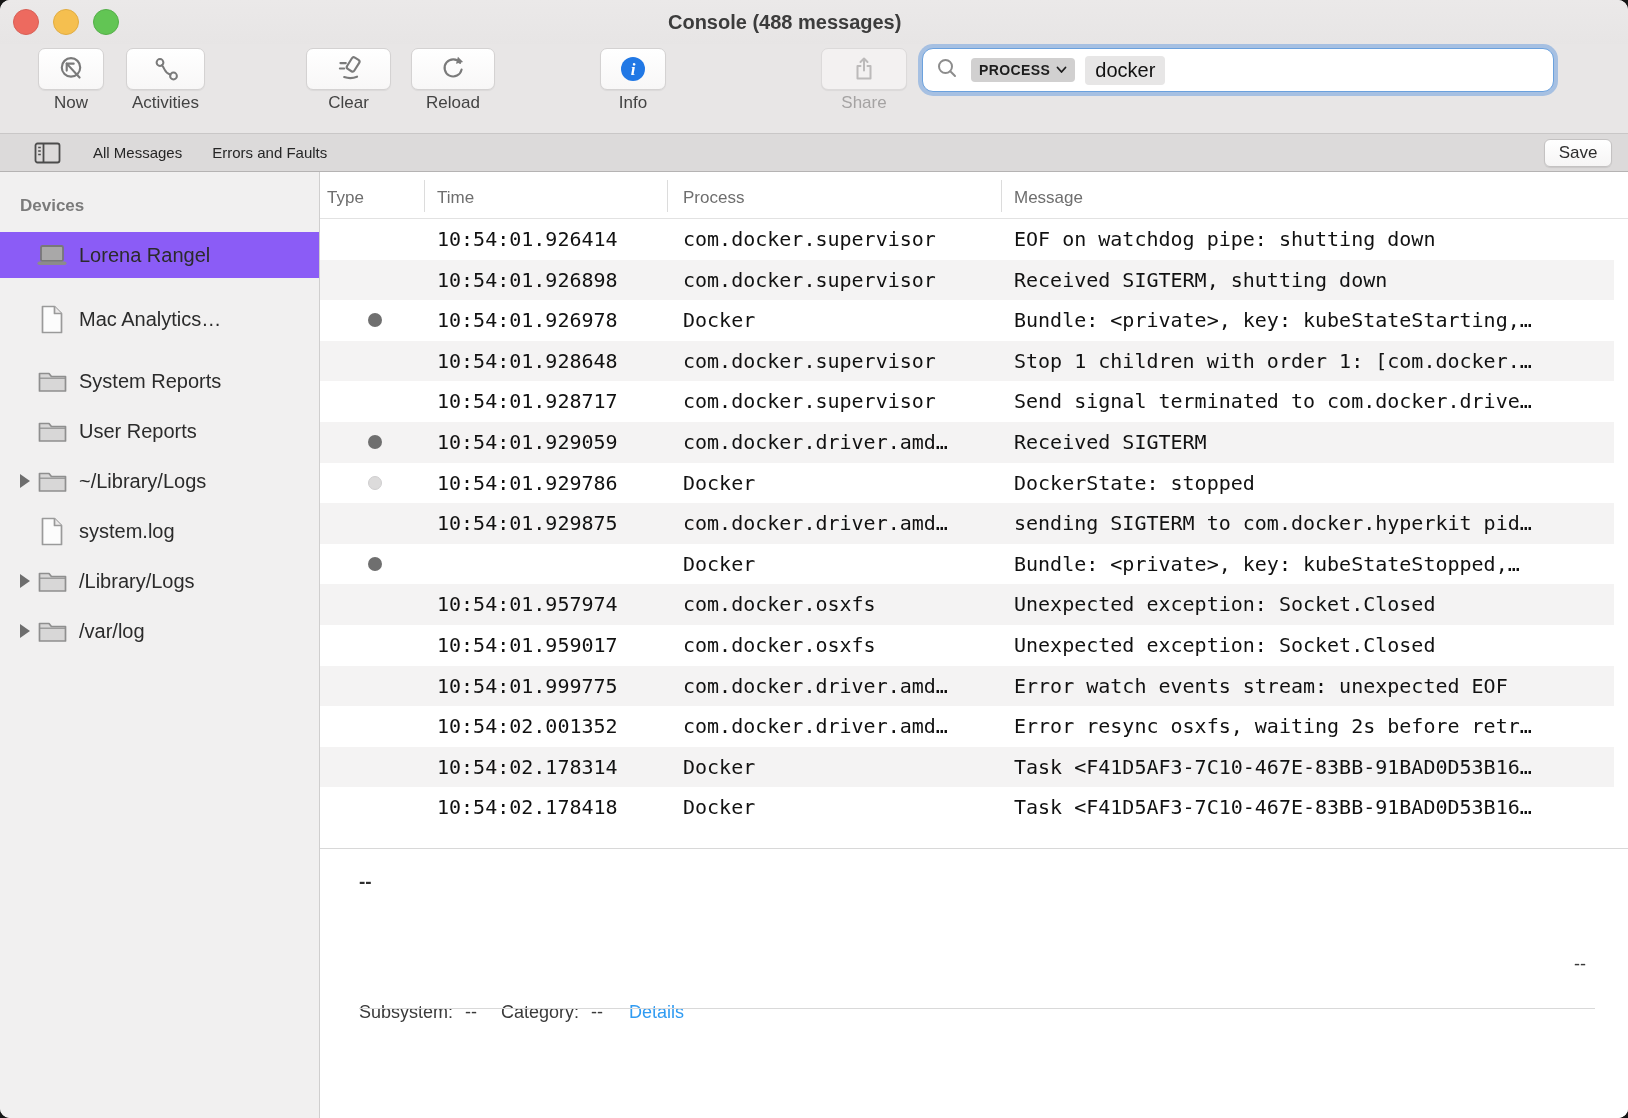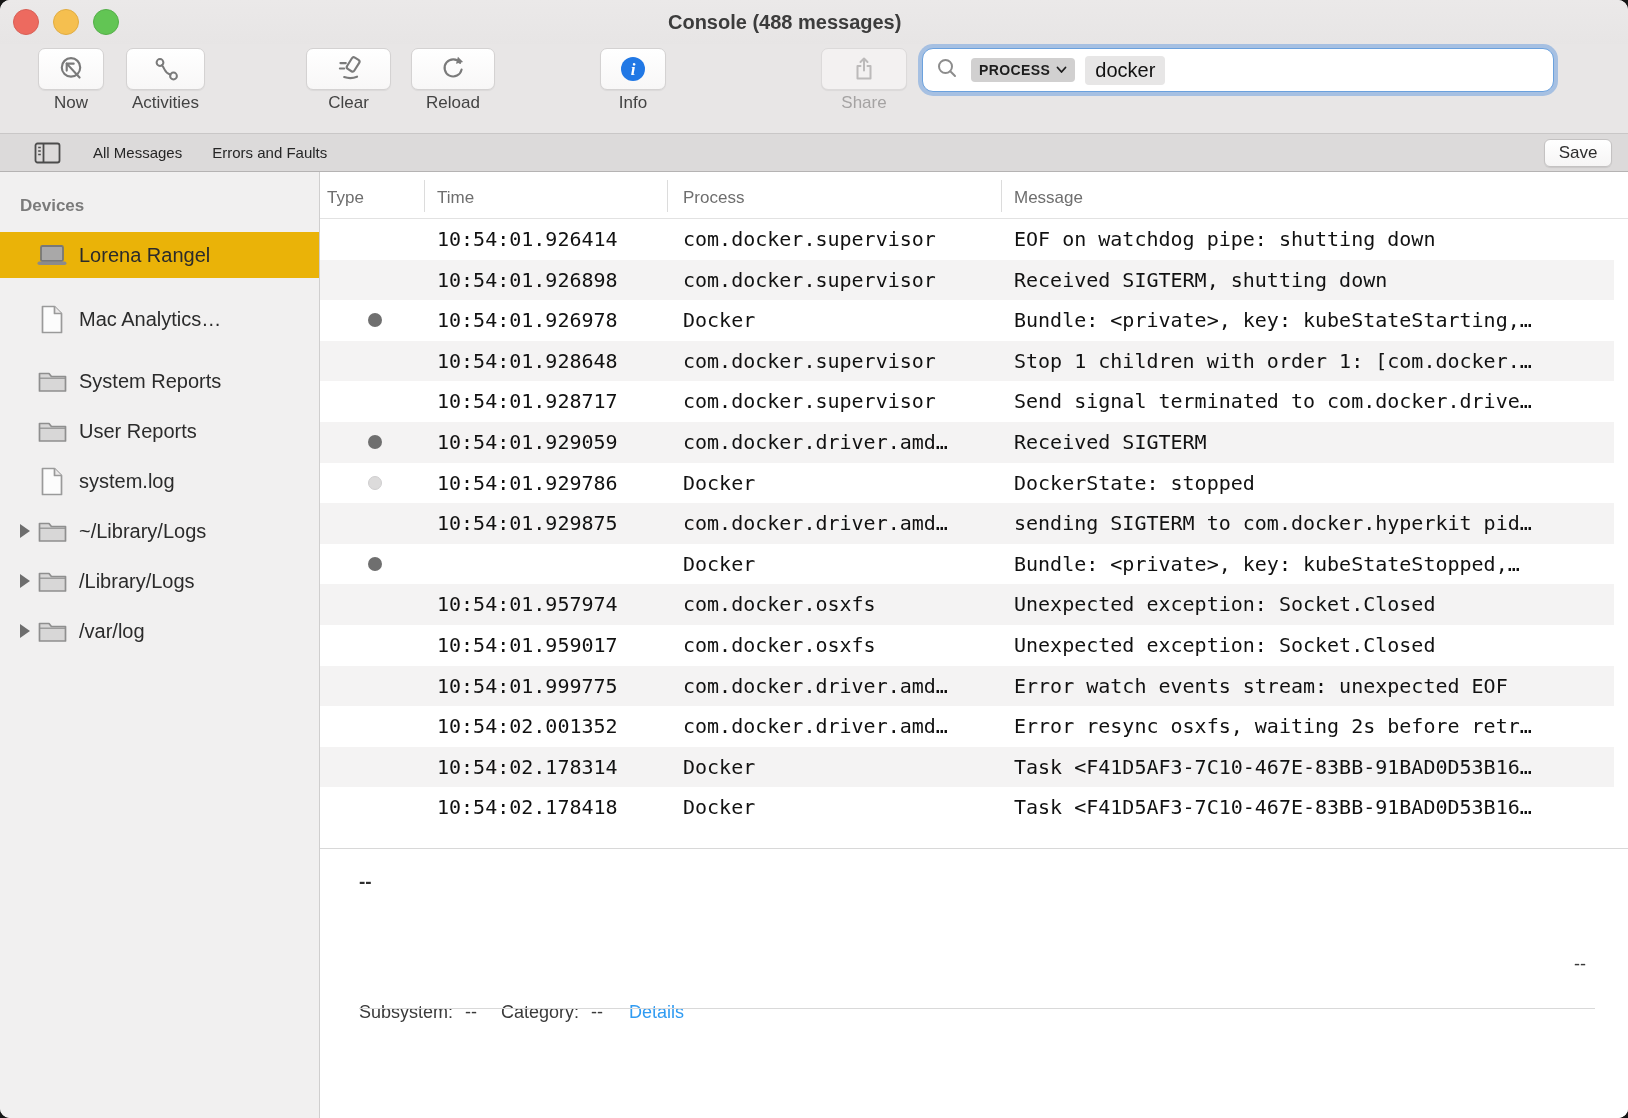--- a/index.html
+++ b/index.html
@@ -41,21 +41,21 @@
   
   .content{position:relative;display:flex;height:1094px;}
 
   
   .sidebar{width:320px;background:#f1f0f0;border-right:1px solid #d0cfcf;padding-top:16px;flex:none;}
   .side-header{height:36px;line-height:36px;padding-left:20px;font-size:17px;font-weight:bold;color:#7b7b7b;}
   .side-section+.side-section{margin-top:16px;}
   .side-item{display:flex;align-items:center;height:50px;cursor:default;}
   .side-section:first-child .side-item{height:46px;margin-top:8px;}
   .side-section:nth-child(2) .side-item:nth-of-type(2){margin-top:12px;}
-  .side-item.selected{background:#eab308;}
+  .side-item.selected{background:#8b5cf6;}
   .disclosure{width:22px;margin-left:14px;display:flex;justify-content:center;}
   .disclosure .tri{width:0;height:0;border-left:10px solid #6e6e6e;border-top:7px solid transparent;border-bottom:7px solid transparent;}
   .disclosure.hidden .tri{visibility:hidden;}
   .side-icon{width:32px;display:flex;justify-content:center;}
   .side-label{margin-left:11px;font-size:20px;color:#2b2b2b;white-space:nowrap;}
 
   
   .main{position:relative;flex:1;background:#fff;}
   .thead{position:absolute;top:0;left:0;right:0;height:47px;border-bottom:1px solid #e2e2e2;background:#fff;}
   .th{position:absolute;top:0;line-height:52px;font-size:17px;color:#6e6e6e;}
@@ -254,42 +254,42 @@
             </span>
             <span class="side-icon">
               <svg width="29" height="23" viewBox="0 0 29 23">
                 <path d="M1.5 3.5 h9.5 l2.4 3 H27.5 v14.5 H1.5 z" fill="#d8d7d7" stroke="#8f8f8f" stroke-width="1.7" stroke-linejoin="round"></path>
                 <path d="M1.5 8.2 H27.5" stroke="#8f8f8f" stroke-width="1.2"></path>
               </svg>
             </span>
             <span class="side-label">User Reports</span>
           </div>
           <div class="side-item">
+            <span class="disclosure">
+              <span class="tri"></span>
+            </span>
+            <span class="side-icon">
+              <svg width="29" height="23" viewBox="0 0 29 23">
+                <path d="M1.5 3.5 h9.5 l2.4 3 H27.5 v14.5 H1.5 z" fill="#d8d7d7" stroke="#8f8f8f" stroke-width="1.7" stroke-linejoin="round"></path>
+                <path d="M1.5 8.2 H27.5" stroke="#8f8f8f" stroke-width="1.2"></path>
+              </svg>
+            </span>
+            <span class="side-label">~/Library/Logs</span>
+          </div>
+          <div class="side-item">
             <span class="disclosure hidden">
               <span class="tri"></span>
             </span>
             <span class="side-icon">
               <svg width="24" height="29" viewBox="0 0 24 29">
                 <path d="M2.5 1.5 h12 l7 7 v19 h-19 z" fill="#fcfcfc" stroke="#9a9a9a" stroke-width="1.7" stroke-linejoin="round"></path>
                 <path d="M14.5 1.5 v7 h7" fill="#eceaea" stroke="#9a9a9a" stroke-width="1.7" stroke-linejoin="round"></path>
               </svg>
             </span>
             <span class="side-label">system.log</span>
-          </div>
-          <div class="side-item">
-            <span class="disclosure">
-              <span class="tri"></span>
-            </span>
-            <span class="side-icon">
-              <svg width="29" height="23" viewBox="0 0 29 23">
-                <path d="M1.5 3.5 h9.5 l2.4 3 H27.5 v14.5 H1.5 z" fill="#d8d7d7" stroke="#8f8f8f" stroke-width="1.7" stroke-linejoin="round"></path>
-                <path d="M1.5 8.2 H27.5" stroke="#8f8f8f" stroke-width="1.2"></path>
-              </svg>
-            </span>
-            <span class="side-label">~/Library/Logs</span>
           </div>
           <div class="side-item">
             <span class="disclosure">
               <span class="tri"></span>
             </span>
             <span class="side-icon">
               <svg width="29" height="23" viewBox="0 0 29 23">
                 <path d="M1.5 3.5 h9.5 l2.4 3 H27.5 v14.5 H1.5 z" fill="#d8d7d7" stroke="#8f8f8f" stroke-width="1.7" stroke-linejoin="round"></path>
                 <path d="M1.5 8.2 H27.5" stroke="#8f8f8f" stroke-width="1.2"></path>
               </svg>

